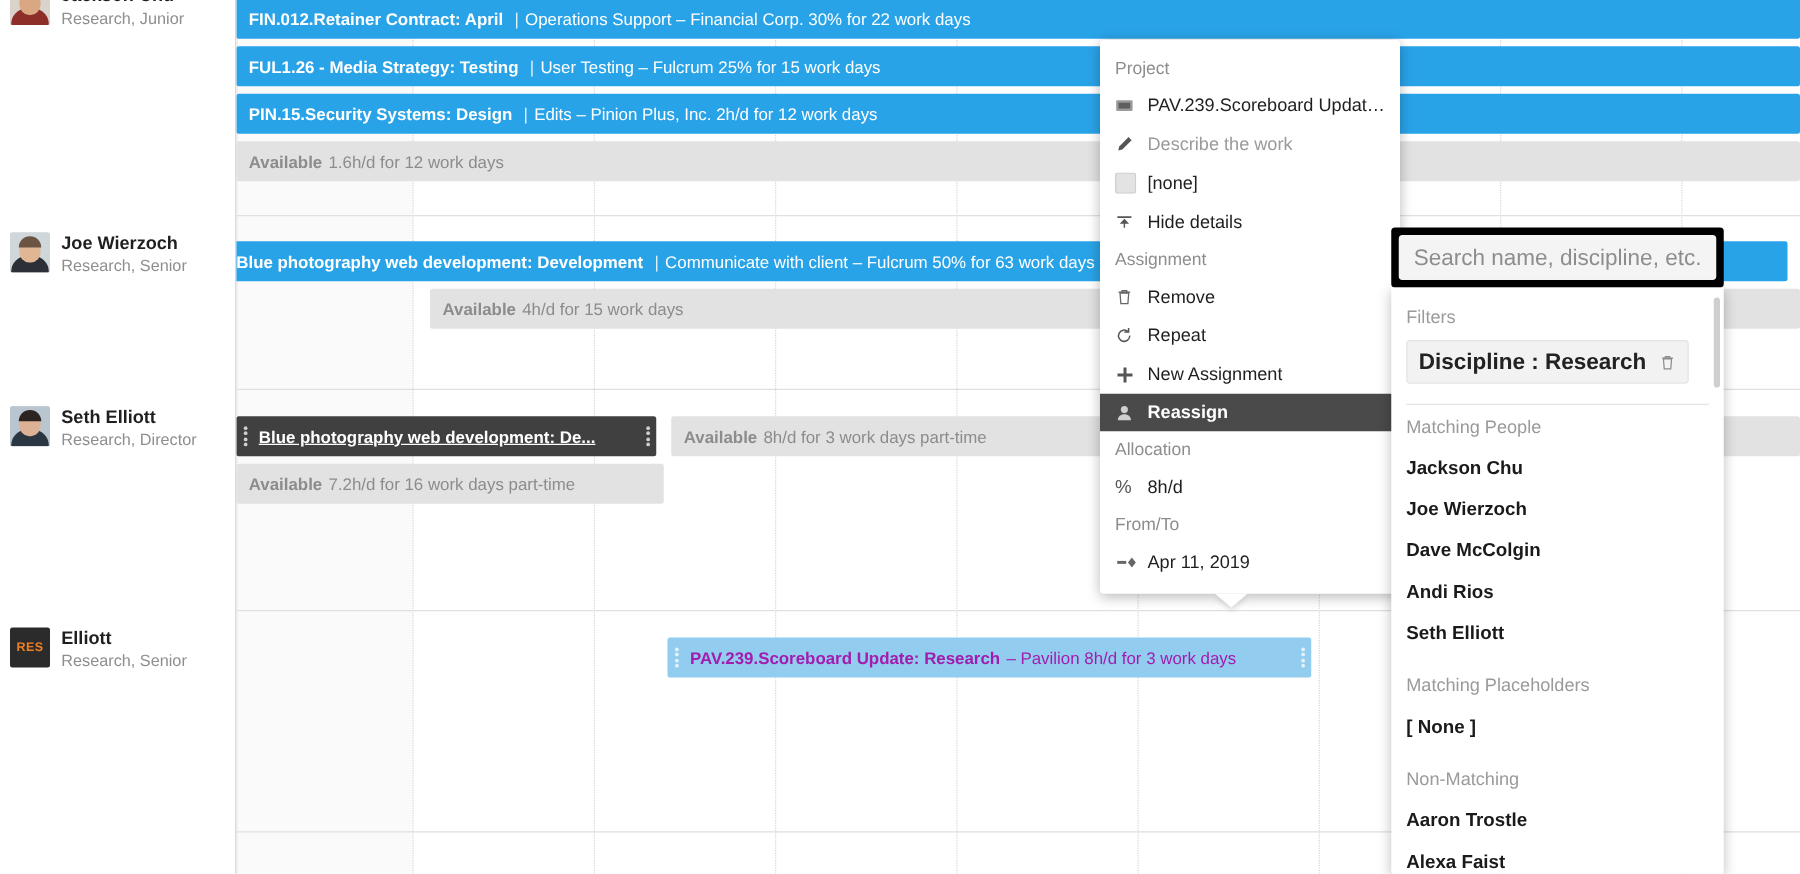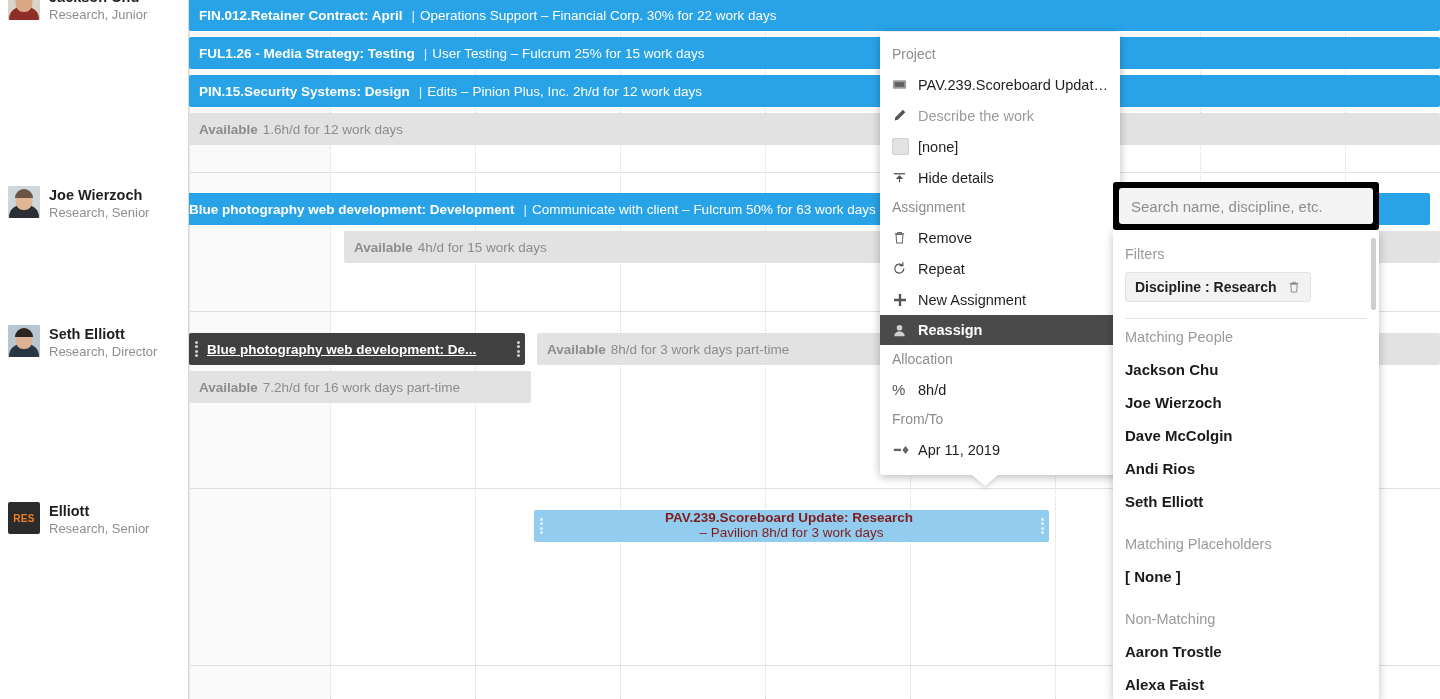--- a/index.html
+++ b/index.html
@@ -49,21 +49,21 @@
   .hline { position: absolute; left: -189px; right: 0; height: 1px; background: #e0e0e0; }
 
   
   .bar {
     position: absolute; height: 32px; border-radius: 2px;
     display: flex; align-items: center; color: #fff;
     font-size: 13.5px; white-space: nowrap; overflow: hidden;
     padding: 0 10px;
   }
   .bar.blue { background: #29a3e8; }
-  .bar.lightblue { background: #92ccef; color:#7f1d1d;flex-direction:column; }
+  .bar.lightblue { background: #92ccef; color:#a21caf; }
   .bar.avail { background: #e2e2e2; color: #8c8c8c; }
   .bar b { font-weight: bold; margin-right: 5px; }
   .bar .sep { opacity:.85; margin:0 5px 0 4px; }
   .bar .rest { font-weight: normal; }
   .drag {
     position:absolute; top:50%; transform:translateY(-50%);
     width:4px; height:16px; display:flex; flex-direction:column;
     justify-content:space-between; align-items:center;
   }
   .drag i { display:block; width:3px; height:3px; border-radius:50%; background:rgba(255,255,255,.75); }
@@ -100,34 +100,34 @@
   
   .panel {
     position:absolute; left:1113px; top:182px; width:266px;
     z-index: 50;
   }
   .search-wrap {
     background:#000; padding:6px; border-radius:3px;
   }
   .search-box {
     width:100%; height:36px; border:none; border-radius:3px;
-    background:#f4f4f4; padding:0 12px; font-size:15px; color:#333;
+    background:#f4f4f4; padding:0 12px; font-size:18px; color:#333;
     font-family:"Liberation Sans", sans-serif; outline:none;
   }
   .search-box::placeholder { color:#8d8d8d; }
   .panel-body {
     background:#fff; box-shadow: 0 3px 10px rgba(0,0,0,.25);
     padding: 10px 0 14px 0; max-height: 470px; position:relative;
     border-radius: 0 0 3px 3px;
   }
   .p-head { color:#9a9a9a; font-size:14.5px; padding: 6px 0 8px 12px; }
   .chip {
     display:inline-flex; align-items:center; gap:10px;
     background:#f2f2f2; border:1px solid #e3e3e3; border-radius:3px;
-    margin: 2px 0 6px 12px; padding: 6px 9px; font-size:14px; color:#222; font-weight:bold;
+    margin: 2px 0 6px 12px; padding: 6px 9px; font-size:18px; color:#222; font-weight:bold;
   }
   .chip .trash { color:#8a8a8a; font-weight:normal; }
   .divider { height:1px; background:#e4e4e4; margin: 10px 12px 4px 12px; }
   .p-item { font-size:15px; color:#1a1a1a; padding: 8px 12px; font-weight:bold; }
   .p-scroll {
     position:absolute; right:3px; top:8px; width:5px; height:72px;
     background:#cfcfcf; border-radius:3px;
   }
 
   

